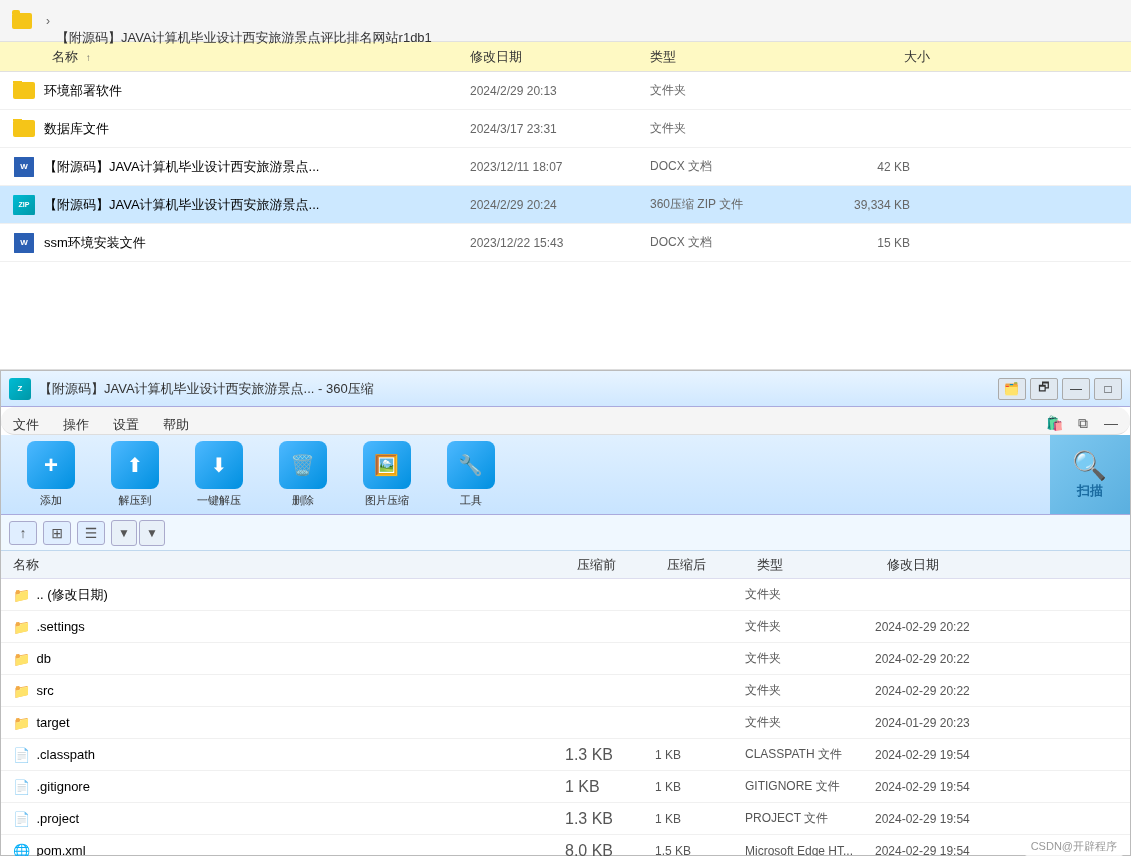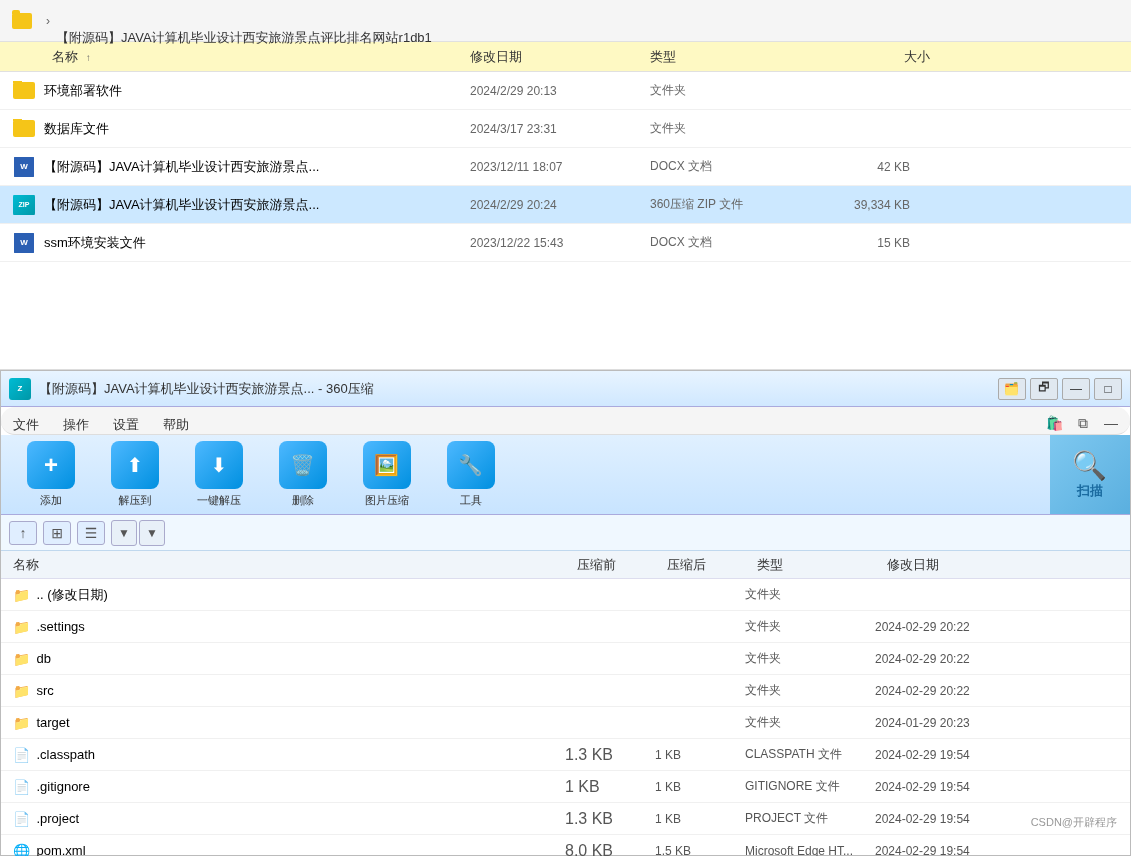--- a/index.html
+++ b/index.html
@@ -373,21 +373,21 @@
       overflow: hidden;
     }
     .zfile-icon { margin-right: 6px; flex-shrink: 0; font-size: 14px; }
     .zip-file-row-comp { width: 90px; font-size: 16px; color: #555; }
     .zip-file-row-uncomp { width: 90px; font-size: 12px; color: #555; }
     .zip-file-row-type { width: 130px; font-size: 12px; color: #555; }
     .zip-file-row-date { width: 180px; font-size: 12px; color: #555; }
 
     .watermark {
       position: fixed;
-      bottom: 24px;
+      bottom: 0;
       right: 8px;
       font-size: 11px;
       color: #999;
       background: rgba(255,255,255,0.8);
       padding: 2px 6px;
       border-radius: 2px;
     }
   </style>
 </head>
 <body>

